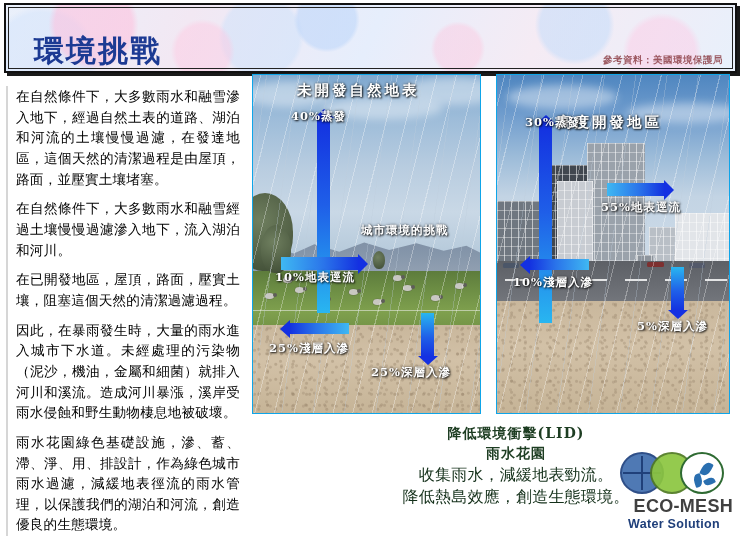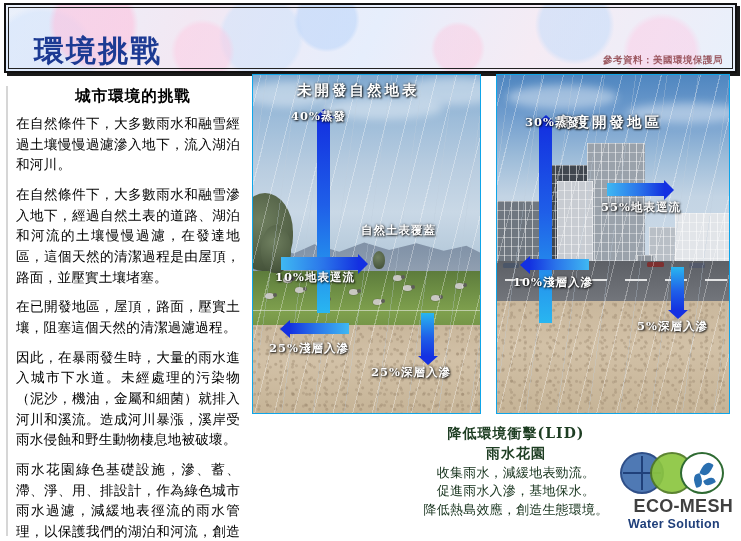--- a/index.html
+++ b/index.html
@@ -196,21 +196,21 @@
   }
   .ptitle{ font-size:14.5px; letter-spacing:3px; }
   .psmall{ font-size:11.5px; }
 
   
   #caption-block{
     position:absolute; left:398px; top:424px; width:236px;
     text-align:center; color:#1b3a1b;
   }
   .cap-h{ font-size:14px; font-weight:bold; letter-spacing:1px; line-height:1.42; color:#1d3d22; }
-  .cap-l{ font-size:13px; line-height:1.42; letter-spacing:.2px; color:#14301a; }
+  .cap-l{ font-size:16px; line-height:1.42; letter-spacing:.2px; color:#14301a; }
 
   
   #logo{
     position:absolute; left:615px; top:452px; width:118px; height:78px;
   }
   #logo-marks{ position:relative; width:108px; height:42px; margin:0 auto; }
   .lcirc{ position:absolute; top:0; width:44px; height:42px; border-radius:50%; }
   #lc1{ left:0;  background:#4f79b4; border:2px solid #2f4f88; }
   #lc2{ left:30px; background:#8cc63f; border:2px solid #4f7a22; opacity:.92; }
   #lc3{ left:60px; background:#ffffff; border:2px solid #2f6b33; }
@@ -224,23 +224,22 @@
 
 <div id="header-banner">
   <div id="banner-inner"></div>
 
 
   <div id="title-line2">環境挑戰</div>
   <div id="source-note">參考資料：美國環境保護局</div>
 </div>
 
 <div id="left-column">
-  <div id="left-heading">城市環境的挑戰</div>
+  <p class="para">在自然條件下，大多數雨水和融雪滲入地下，經過自然土表的道路、湖泊和河流的土壤慢慢過濾，在發達地區，這個天然的清潔過程是由屋頂，路面，並壓實土壤堵塞。</p>
   <p class="para">在自然條件下，大多數雨水和融雪經過土壤慢慢過濾滲入地下，流入湖泊和河川。</p>
-  <p class="para">在自然條件下，大多數雨水和融雪滲入地下，經過自然土表的道路、湖泊和河流的土壤慢慢過濾，在發達地區，這個天然的清潔過程是由屋頂，路面，並壓實土壤堵塞。</p>
   <p class="para">在已開發地區，屋頂，路面，壓實土壤，阻塞這個天然的清潔過濾過程。</p>
   <p class="para">因此，在暴雨發生時，大量的雨水進入城市下水道。未經處理的污染物（泥沙，機油，金屬和細菌）就排入河川和溪流。造成河川暴漲，溪岸受雨水侵蝕和野生動物棲息地被破壞。</p>
   <p class="para">雨水花園綠色基礎設施，滲、蓄、滯、淨、用、排設計，作為綠色城市雨水過濾，減緩地表徑流的雨水管理，以保護我們的湖泊和河流，創造優良的生態環境。</p>
 </div>
 
 <div class="panel" id="panel-left">
 
   <div class="sky">
     <div class="cloud" style="left:-10px;top:6px;width:90px;height:26px;"></div>
     <div class="cloud" style="left:70px;top:22px;width:120px;height:22px;"></div>
@@ -271,21 +270,21 @@
   <div class="rain"></div>
   <div class="rain2"></div>
 
   <div class="arr-up" style="left:64px;top:42px;height:196px;"></div>
   <div class="arr-right" style="left:28px;top:182px;width:78px;"></div>
   <div class="arr-left" style="left:36px;top:248px;width:60px;"></div>
   <div class="arr-down" style="left:168px;top:238px;height:44px;"></div>
 
   <div class="plabel ptitle" style="left:44px;top:6px;">未開發自然地表</div>
   <div class="plabel psmall" style="left:38px;top:34px;">40%蒸發</div>
-  <div class="plabel psmall" style="left:108px;top:148px;">自然土表覆蓋</div>
+  <div class="plabel psmall" style="left:108px;top:148px;">城市環境的挑戰</div>
   <div class="plabel psmall" style="left:22px;top:195px;">10%地表逕流</div>
   <div class="plabel psmall" style="left:16px;top:266px;">25%淺層入滲</div>
   <div class="plabel psmall" style="left:118px;top:290px;">25%深層入滲</div>
 </div>
 
 <div class="panel" id="panel-right">
 
   <div class="sky">
     <div class="cloud" style="left:10px;top:10px;width:110px;height:24px;"></div>
     <div class="cloud" style="left:130px;top:28px;width:120px;height:20px;"></div>
@@ -348,21 +347,20 @@
   <div class="plabel psmall" style="left:28px;top:40px;">30%蒸發</div>
   <div class="plabel psmall" style="left:104px;top:125px;">55%地表逕流</div>
   <div class="plabel psmall" style="left:16px;top:200px;">10%淺層入滲</div>
   <div class="plabel psmall" style="left:140px;top:244px;">5%深層入滲</div>
 </div>
 
 <div id="caption-block">
   <div class="cap-h">降低環境衝擊(LID)</div>
   <div class="cap-h">雨水花園</div>
   <div class="cap-l">收集雨水，減緩地表勁流。</div>
-  <div class="cap-l">促進雨水入滲，基地保水。</div>
   <div class="cap-l">降低熱島效應，創造生態環境。</div>
 </div>
 
 <div id="logo">
   <div id="logo-marks">
     <div class="lcirc" id="lc1">
       <div class="lcross" style="left:50%;top:2px;width:2px;height:34px;transform:translateX(-50%);"></div>
       <div class="lcross" style="top:50%;left:1px;width:38px;height:2px;transform:translateY(-50%);"></div>
     </div>
     <div class="lcirc" id="lc2"></div>

